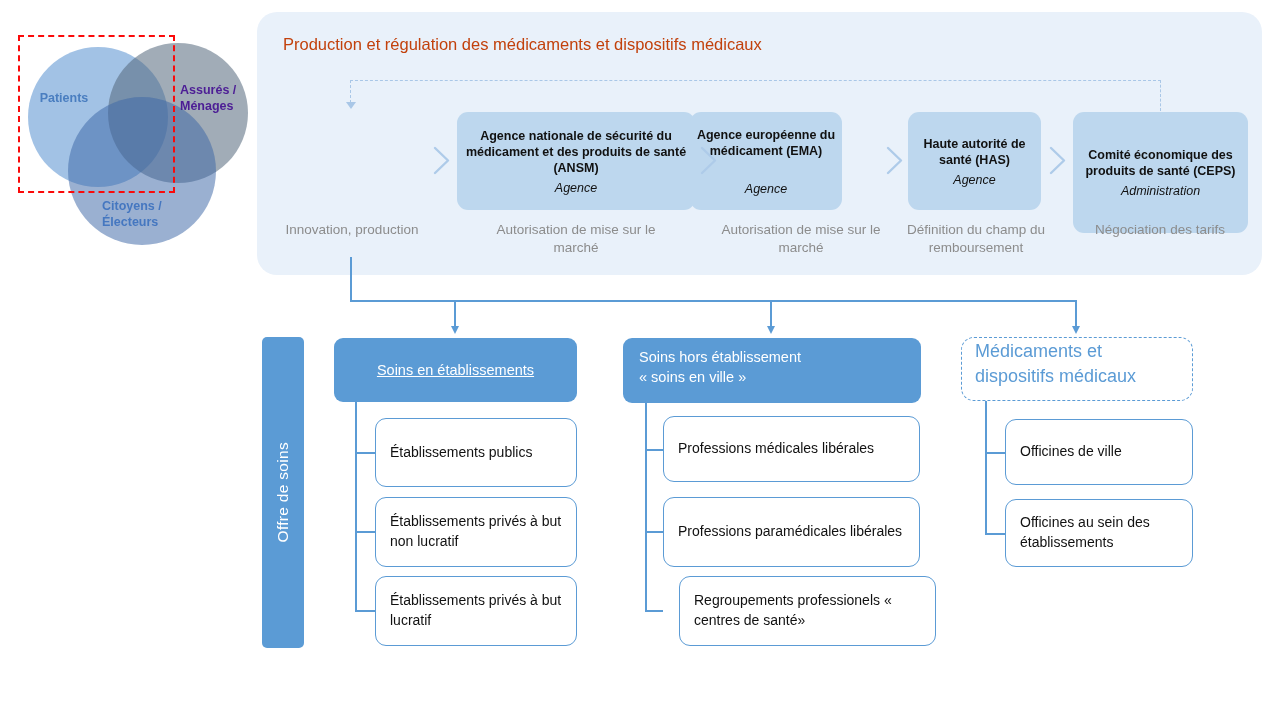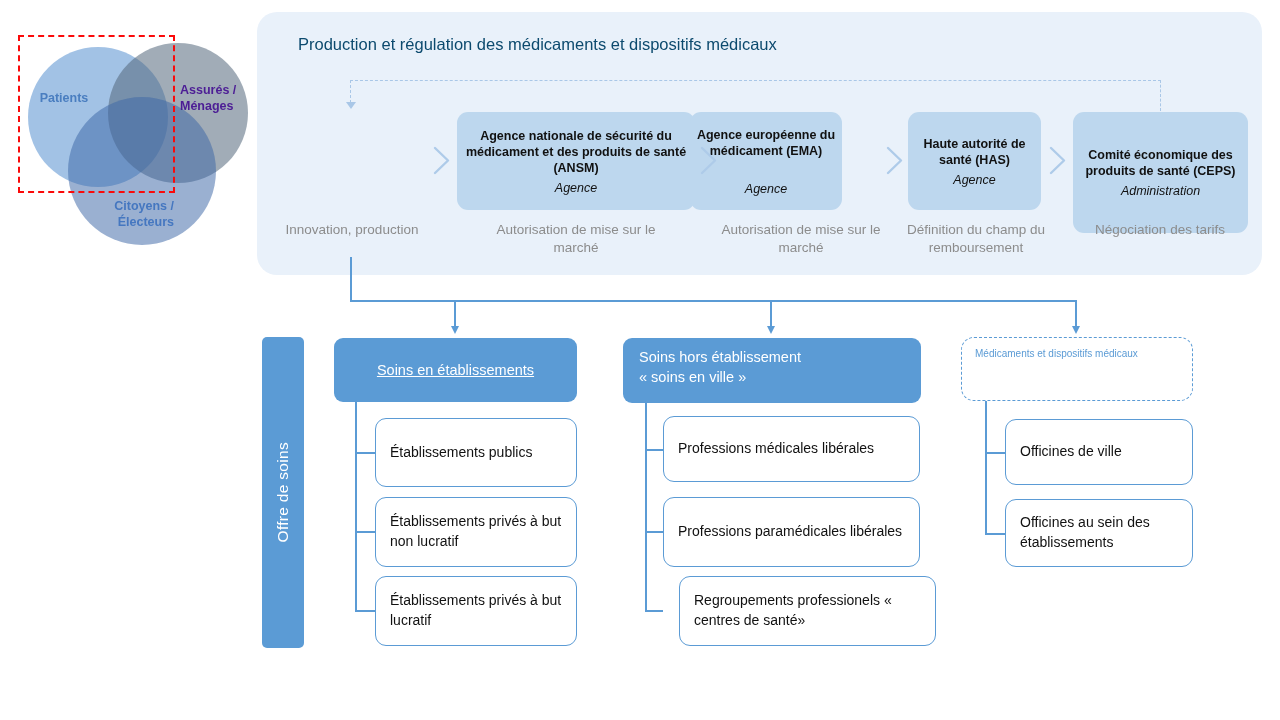--- a/index.html
+++ b/index.html
@@ -8,28 +8,28 @@
   #stage { position: absolute; left: 0; top: 0; width: 1280px; height: 720px; }
 
   
   .circle { position: absolute; border-radius: 50%; }
   .c-patients { left: 28px; top: 47px; width: 140px; height: 140px; background: rgba(126,171,219,0.72); z-index: 1; }
   .c-assures  { left: 108px; top: 43px; width: 140px; height: 140px; background: rgba(84,104,124,0.55); z-index: 2; }
   .c-citoyens { left: 68px; top: 97px; width: 148px; height: 148px; background: rgba(62,104,166,0.52); z-index: 3; }
   .venn-label { position: absolute; z-index: 4; font-weight: bold; font-size: 12.5px; line-height: 1.3; }
   .vl-patients { left: 38px; top: 90px; width: 52px; color: #4a7ec0; text-align: center; }
   .vl-assures  { left: 180px; top: 82px; width: 62px; color: #4c1d95; }
-  .vl-citoyens { left: 102px; top: 198px; width: 72px; color: #4577c0; text-align: right; }
+  .vl-citoyens { left: 102px; top: 198px; width: 72px; color: #4577c0; text-align: left; }
   .red-rect { position: absolute; left: 18px; top: 35px; width: 157px; height: 158px;
               border: 2px dashed #fb0a0a; z-index: 5; }
 
   
   .panel { position: absolute; left: 257px; top: 12px; width: 1005px; height: 263px;
            background: #e9f1fa; border-radius: 20px; }
-  .panel-title { position: absolute; left: 283px; top: 35px; font-size: 16.5px; color: #0c4a6e; margin-left: 15px; }
+  .panel-title { position: absolute; left: 283px; top: 35px; font-size: 16.5px; color: #c2410c; }
 
   .reg-box { position: absolute; background: #bdd7ee; border-radius: 11px;
              display: flex; flex-direction: column; align-items: center; justify-content: center;
              text-align: center; color: #111; padding: 4px 6px; }
   .reg-box .bname { font-weight: bold; font-size: 12.5px; line-height: 1.28; }
   .reg-box .bsub  { font-style: italic; font-size: 12.5px; margin-top: 5px; }
   .rb1 { left: 278px; top: 112px; width: 148px; height: 98px; }
   .rb2 { left: 457px; top: 112px; width: 238px; height: 98px; }
   .rb3 { left: 690px; top: 112px; width: 152px; height: 98px; gap: 18px; }
   .rb4 { left: 908px; top: 112px; width: 133px; height: 98px; }
@@ -65,21 +65,21 @@
               background: #5b9bd5; border-radius: 5px; display: flex; align-items: center; justify-content: center; }
   .side-bar span { writing-mode: vertical-rl; transform: rotate(180deg); color: #fff; font-size: 15.5px; letter-spacing: 0.3px; }
 
   .col-header { position: absolute; background: #5b9bd5; border-radius: 9px; color: #fff;
                 font-size: 14.5px; line-height: 1.4; }
   .hdr1 { left: 334px; top: 338px; width: 243px; height: 64px;
           display: flex; align-items: center; justify-content: center; text-align: center; text-decoration: underline; }
   .hdr2 { left: 623px; top: 338px; width: 298px; height: 65px; padding: 9px 16px; }
   .hdr3 { left: 961px; top: 337px; width: 232px; height: 64px; background: #fff;
           border: 1.6px dashed #5b9bd5; border-radius: 13px; color: #5b9bd5;
-          padding: 9px 13px; font-size: 10px; }
+          padding: 1px 13px; font-size: 18px; }
 
   .leaf { position: absolute; background: #fff; border: 1.5px solid #5b9bd5; border-radius: 11px;
           display: flex; align-items: center; color: #111; font-size: 14px; line-height: 1.4;
           padding: 6px 12px 6px 14px; }
   
   .l11 { left: 375px; top: 418px; width: 202px; height: 69px; }
   .l12 { left: 375px; top: 497px; width: 202px; height: 70px; }
   .l13 { left: 375px; top: 576px; width: 202px; height: 70px; }
   
   .l21 { left: 663px; top: 416px; width: 257px; height: 66px; }

